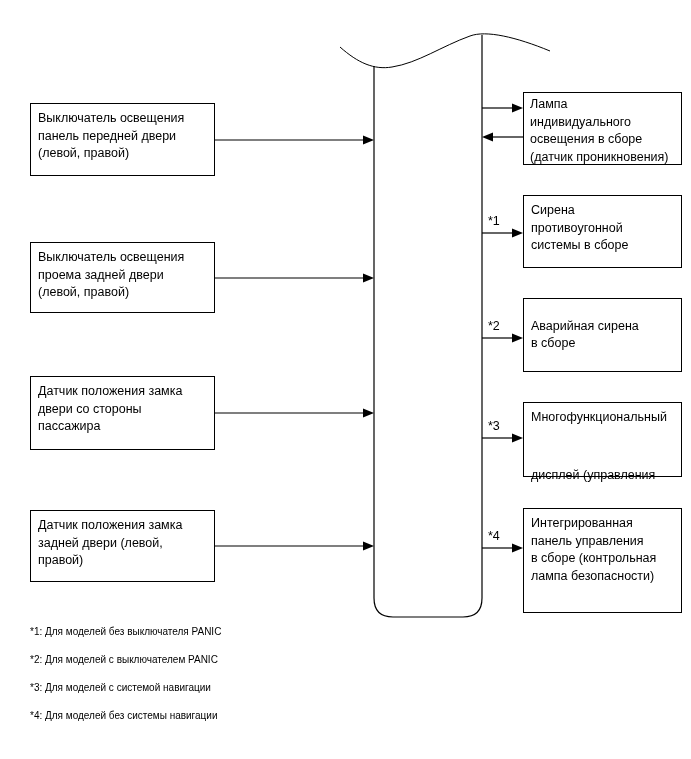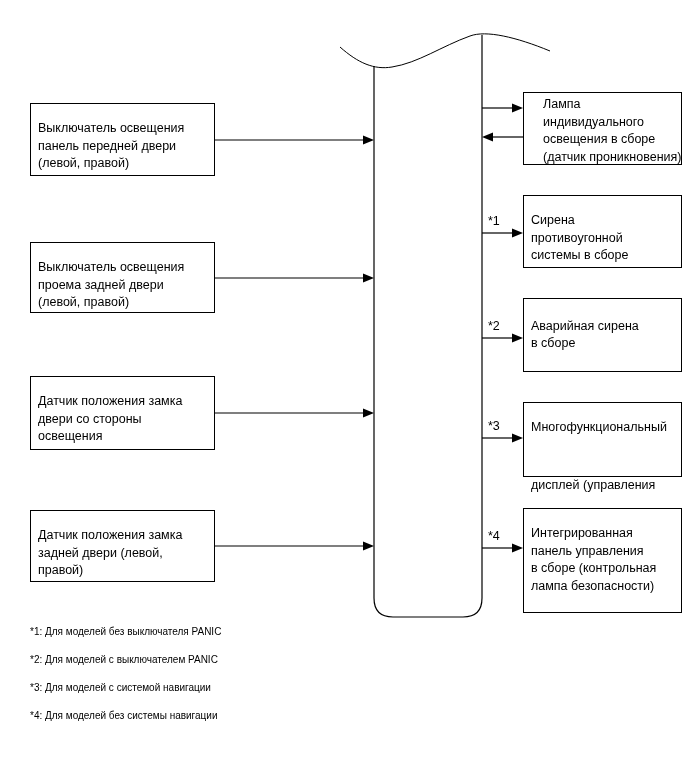--- a/index.html
+++ b/index.html
@@ -15,21 +15,21 @@
   svg.underlay {
     position: absolute;
     left: 0; top: 0;
     width: 691px; height: 759px;
   }
   .box {
     position: absolute;
     box-sizing: border-box;
     border: 1px solid #000000;
     background: #ffffff;
-    padding: 16px 7px;
+    padding: 6px 7px;
     display: flex;
     flex-direction: column;
     justify-content: flex-start;
   }
   .box.center-v { justify-content: center; }
   .ln {
     font-size: 12.5px;
     line-height: 17.5px;
     white-space: nowrap;
   }
@@ -109,30 +109,30 @@
 
   <div class="box" style="left:30px; top:242px; width:185px; height:71px;">
     <div class="ln">Выключатель освещения</div>
     <div class="ln">проема задней двери</div>
     <div class="ln">(левой, правой)</div>
   </div>
 
   <div class="box" style="left:30px; top:376px; width:185px; height:74px;">
     <div class="ln">Датчик положения замка</div>
     <div class="ln">двери со стороны</div>
-    <div class="ln">освещения</div>
+    <div class="ln">пассажира</div>
   </div>
 
   <div class="box" style="left:30px; top:510px; width:185px; height:72px;">
     <div class="ln">Датчик положения замка</div>
     <div class="ln">задней двери (левой,</div>
     <div class="ln">правой)</div>
   </div>
 
-  <div class="box" style="left:523px; top:92px; width:159px; height:73px; padding:3px 19px;">
+  <div class="box" style="left:523px; top:92px; width:159px; height:73px; padding:3px 6px;">
     <div class="ln">Лампа</div>
     <div class="ln">индивидуального</div>
     <div class="ln">освещения в сборе</div>
     <div class="ln">(датчик проникновения)</div>
   </div>
 
   <div class="box" style="left:523px; top:195px; width:159px; height:73px;">
     <div class="ln">Сирена</div>
     <div class="ln">противоугонной</div>
     <div class="ln">системы в сборе</div>

